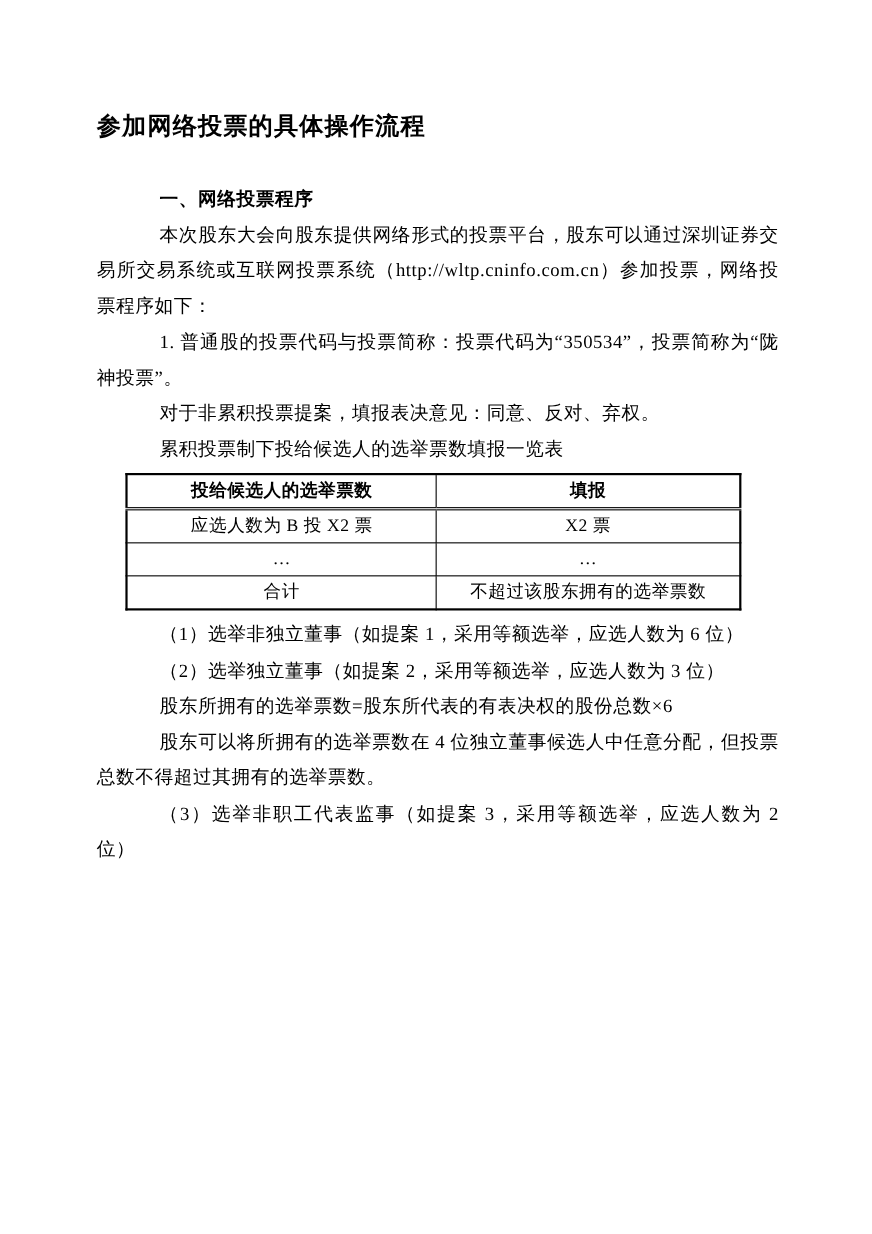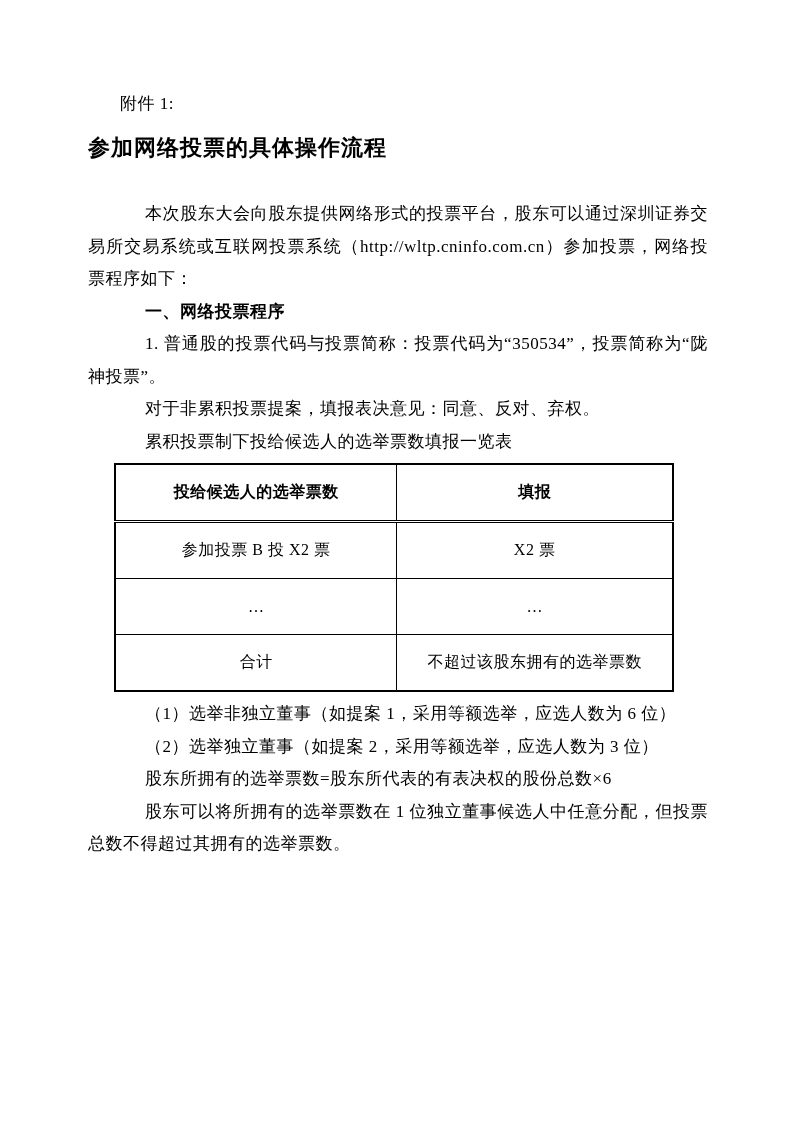--- a/index.html
+++ b/index.html
@@ -52,67 +52,66 @@
     margin: 5px 0 6px 26px;
     border: 2px solid #000;
   }
   table.fill-table th,
   table.fill-table td {
     border: 1px solid #000;
     text-align: center;
     vertical-align: middle;
     font-size: 16px;
     height: 21px;
-    padding: 17px 2px;
+    padding: 4px 2px;
     letter-spacing: 0.5px;
     overflow: hidden;
     white-space: nowrap;
   }
   table.fill-table th {
     font-weight: bold;
     border-bottom: 3px double #000;
   }
   col.c1 { width: 50.5%; }
   col.c2 { width: 49.5%; }
 </style>
 </head>
 <body>
 
 <div class="page">
 
-  <div class="attach">附件 1:</div>
 
   <h1 class="doc-title">参加网络投票的具体操作流程</h1>
 
   <div class="body-block">
 
+    <p class="indent bold">一、网络投票程序</p>
+
     <p class="indent">本次股东大会向股东提供网络形式的投票平台，股东可以通过深圳证券交易所交易系统或互联网投票系统（http://wltp.cninfo.com.cn）参加投票，网络投票程序如下：</p>
-
-    <p class="indent bold">一、网络投票程序</p>
 
     <p class="indent">1. 普通股的投票代码与投票简称：投票代码为“350534”，投票简称为“陇神投票”。</p>
 
 
     <p class="indent">对于非累积投票提案，填报表决意见：同意、反对、弃权。</p>
 
 
     <p class="indent">累积投票制下投给候选人的选举票数填报一览表</p>
 
     <table class="fill-table">
       <colgroup>
           <col class="c1">
           <col class="c2">
         </colgroup>
       <tbody>
           <tr>
         <th>投给候选人的选举票数</th>
         <th>填报</th>
       </tr>
       <tr>
-        <td>参加投票 B 投 X2 票</td>
+        <td>应选人数为 B 投 X2 票</td>
         <td>X2 票</td>
       </tr>
       <tr>
         <td>…</td>
         <td>…</td>
       </tr>
       <tr>
         <td>合计</td>
         <td>不超过该股东拥有的选举票数</td>
       </tr>
@@ -121,17 +120,18 @@
 
 
     <p class="indent">（1）选举非独立董事（如提案 1，采用等额选举，应选人数为 6 位）</p>
 
 
 
     <p class="indent">（2）选举独立董事（如提案 2，采用等额选举，应选人数为 3 位）</p>
 
     <p class="indent">股东所拥有的选举票数=股东所代表的有表决权的股份总数×6</p>
 
-    <p class="indent">股东可以将所拥有的选举票数在 1 位独立董事候选人中任意分配，但投票总数不得超过其拥有的选举票数。</p>
+    <p class="indent">股东可以将所拥有的选举票数在 4 位独立董事候选人中任意分配，但投票总数不得超过其拥有的选举票数。</p>
 
+    <p class="indent">（3）选举非职工代表监事（如提案 3，采用等额选举，应选人数为 2 位）</p>
 
   </div>
 </div>
 
 </body></html>

